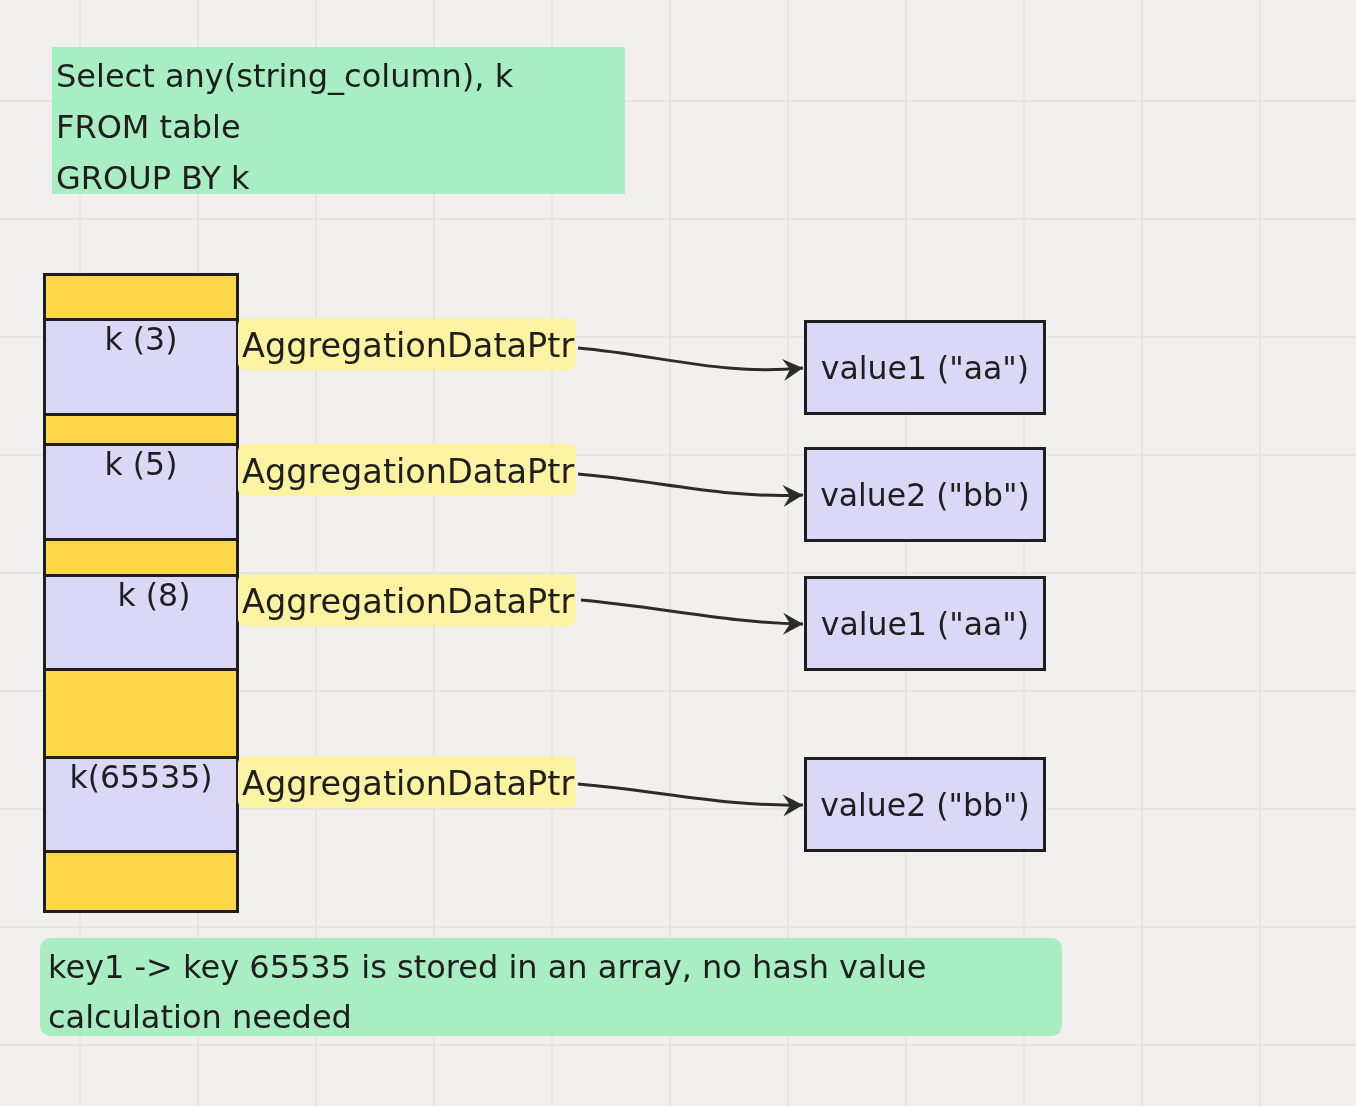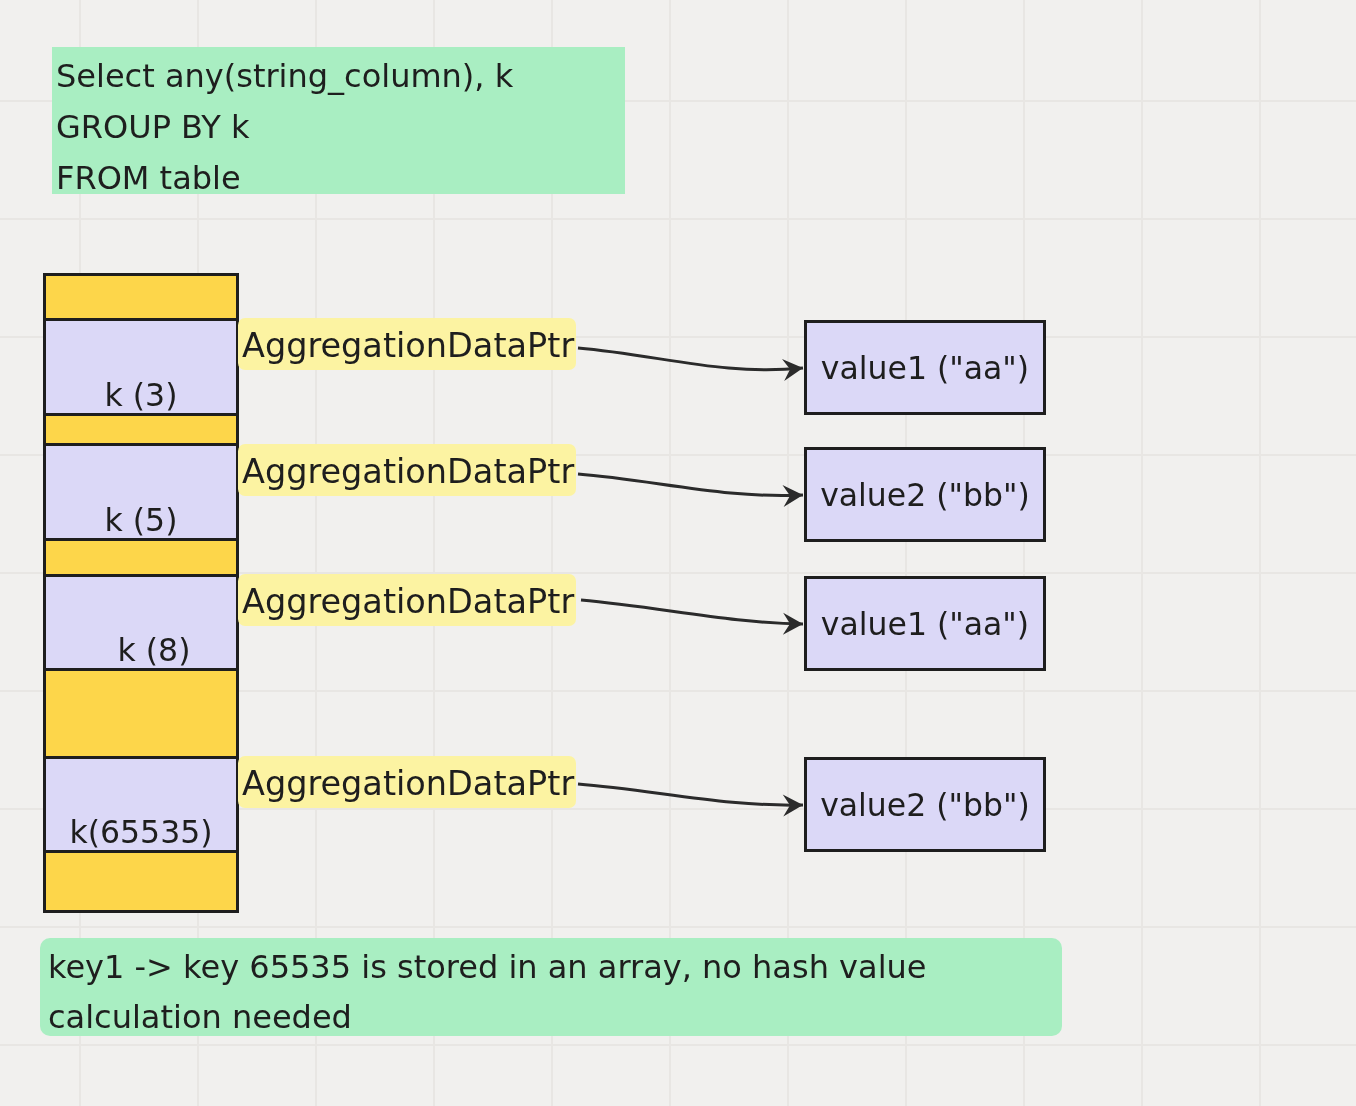--- a/index.html
+++ b/index.html
@@ -59,21 +59,21 @@
     left: 43px;
     top: 273px;
     width: 196px;
     height: 640px;
     border: 3px solid var(--ink);
   }
   .cell {
     width: 100%;
     border-top: 3px solid var(--ink);
     display: flex;
-    align-items: flex-end;
+    align-items: flex-start;
     justify-content: center;
     font-size: 31.5px;
   }
   .cell:first-child { border-top: none; }
   .cell.empty { background: var(--yellow); }
   .cell.key   { background: var(--purple); }
   .c1 { height: 42px; }
   .c2 { height: 95px; }
   .c3 { height: 30px; }
   .c4 { height: 95px; }
@@ -129,22 +129,22 @@
     stroke-width: 3px;
   }
 </style>
 </head>
 <body>
 
 <div class="canvas">
 
   <div class="note note-sql">
     <div>Select any(string_column), k</div>
+    <div>FROM table</div>
     <div>GROUP BY k</div>
-    <div>FROM table</div>
   </div>
 
   <div class="array">
     <div class="cell empty c1"></div>
     <div class="cell key c2">
       <span>k (3)</span>
     </div>
     <div class="cell empty c3"></div>
     <div class="cell key c4">
       <span>k (5)</span>

